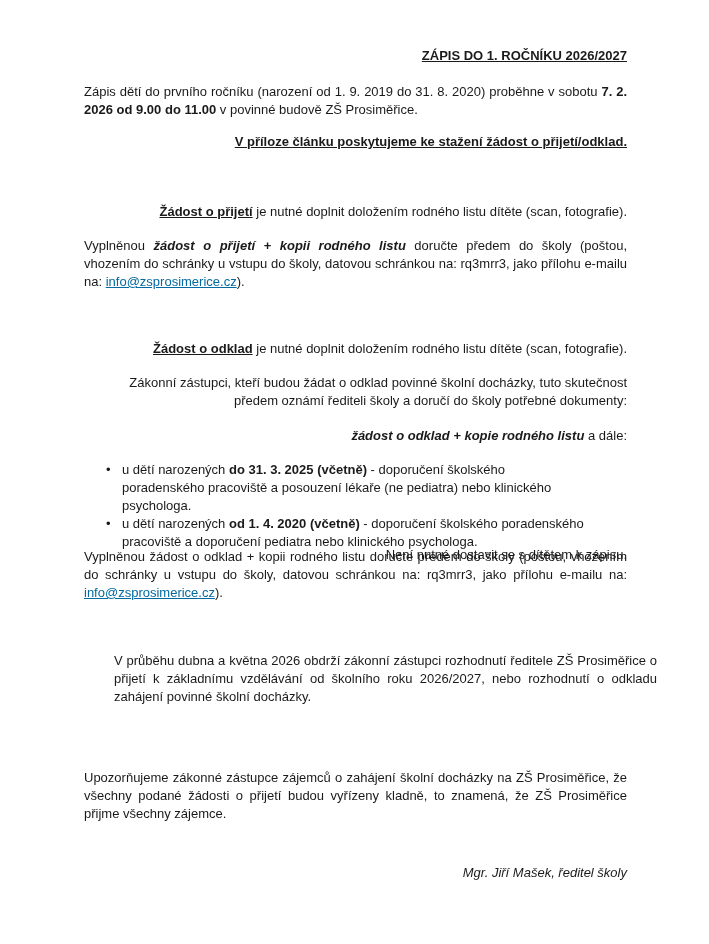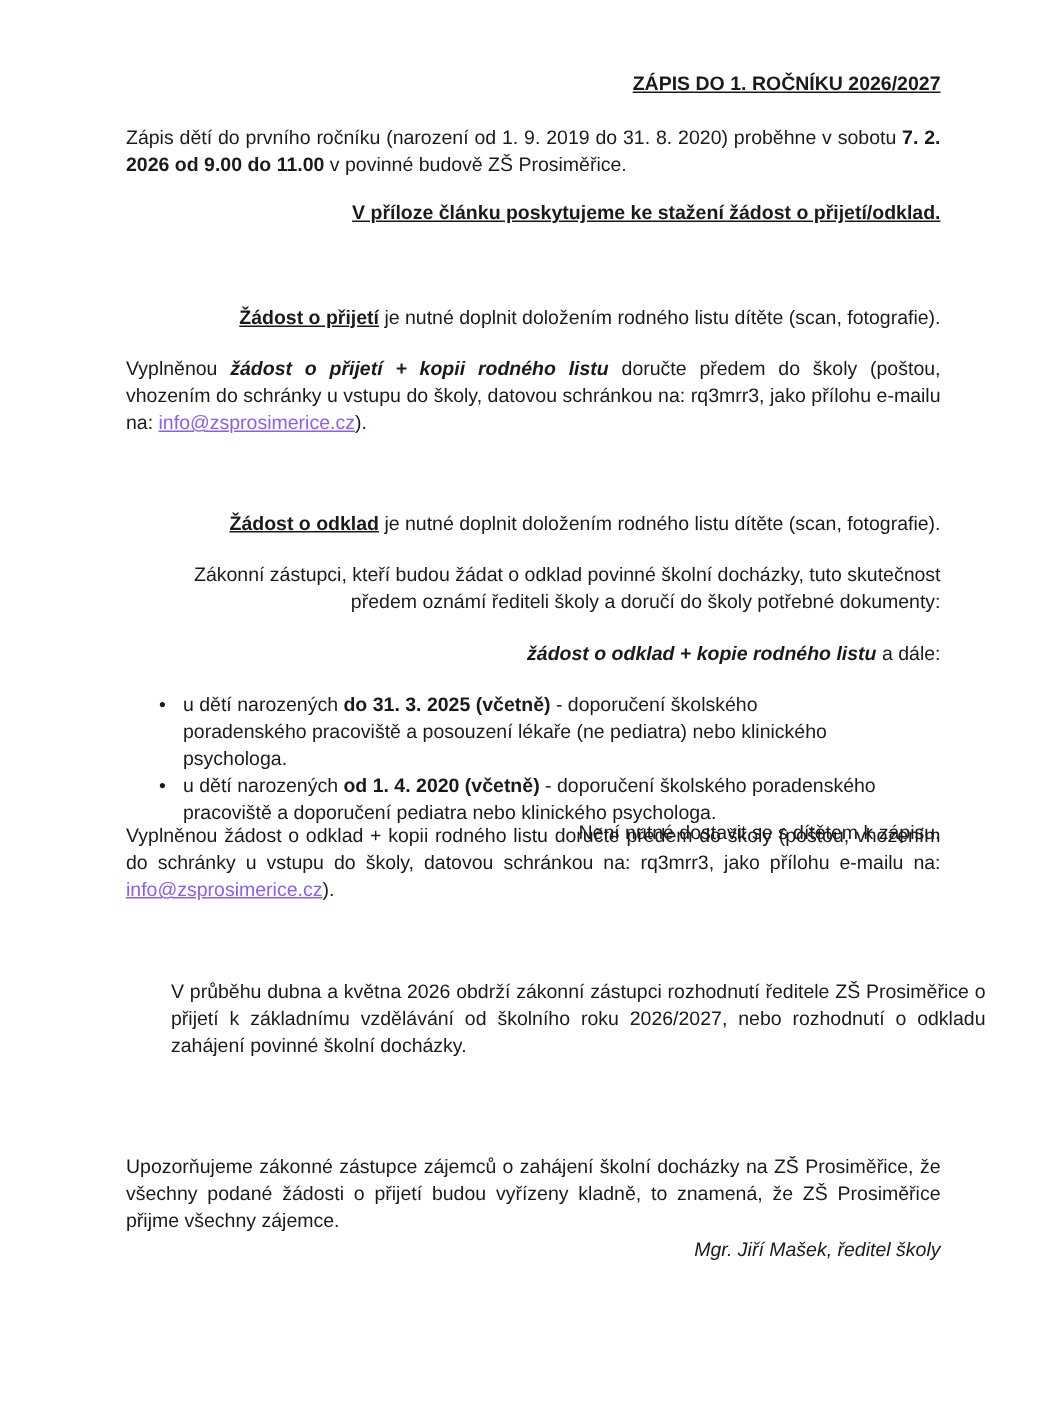--- a/index.html
+++ b/index.html
@@ -8,25 +8,25 @@
       position: absolute; left: 84px; top: 0; width: 543px;
       font-family: "Liberation Sans", sans-serif;
       font-size: 13px; line-height: 18px; color: #1a1a1a;
     }
     .title { position: absolute; left: 0; width: 543px; top: 47px; text-align: right; font-weight: bold; text-decoration: underline; }
     .p { position: absolute; left: 0; width: 543px; text-align: justify; }
     .p.left { text-align: right; }
     b, .b { font-weight: bold; }
     i, .i { font-style: italic; }
     .u { text-decoration: underline; }
-    a.link { color: #8b5cf6; text-decoration: underline; }
+    a.link { color: #0369a1; text-decoration: underline; }
     ul.bullets { position: absolute; left: 0; top: 461px; width: 543px; margin: 0; padding: 0; list-style: none; }
     ul.bullets li { position: relative; padding-left: 38px; padding-right: 40px; }
     ul.bullets li .dot { position: absolute; left: 22px; top: 0; }
-    .sig { position: absolute; right: 0; top: 824px; font-style: italic; }
+    .sig { position: absolute; right: 0; top: 864px; font-style: italic; }
   </style>
 </head>
 <body>
 
 <div class="page">
   <div class="title">ZÁPIS DO 1. ROČNÍKU 2026/2027</div>
 
   <div class="p" style="top:83px;"><span>Zápis dětí do prvního ročníku (narození od 1. 9. 2019 do 31. 8. 2020) proběhne v sobotu </span><b>7. 2. 2026 od 9.00 do 11.00</b><span> v povinné budově ZŠ Prosiměřice.</span></div>
 
   <div class="p left b u" style="top:133px;">V příloze článku poskytujeme ke stažení  žádost o přijetí/odklad.</div>

